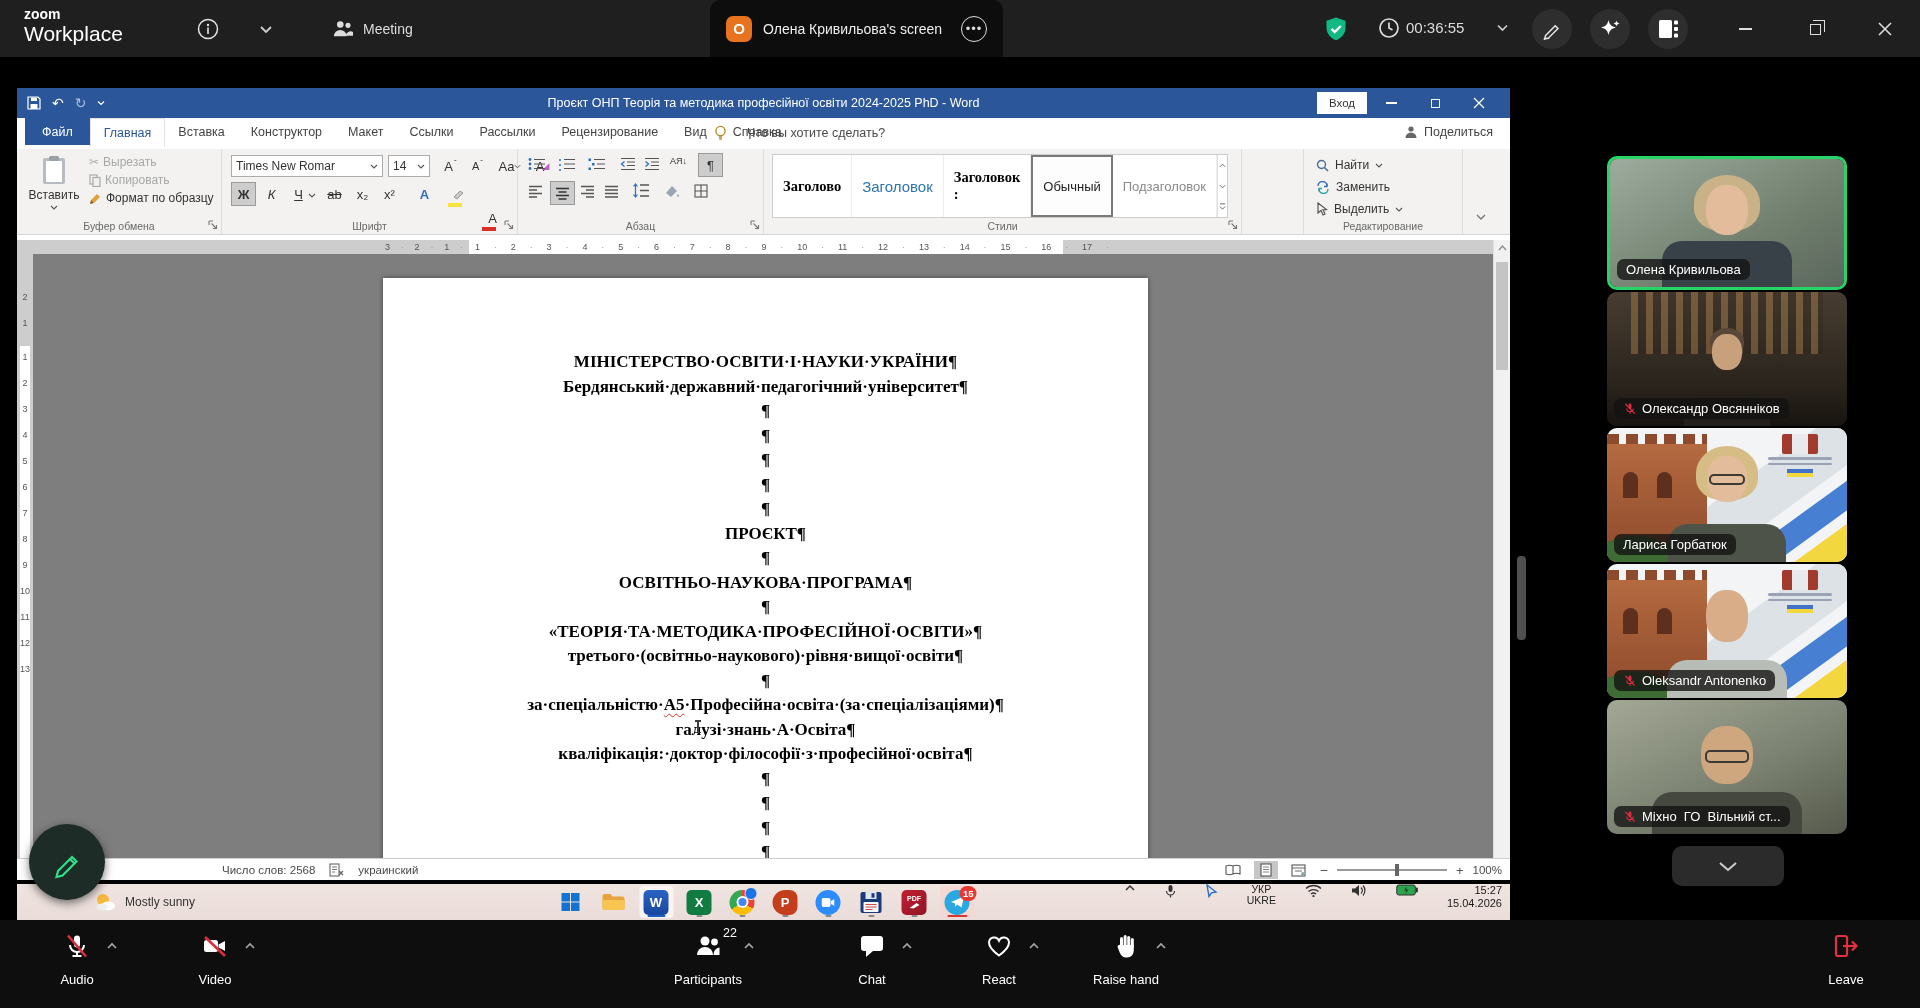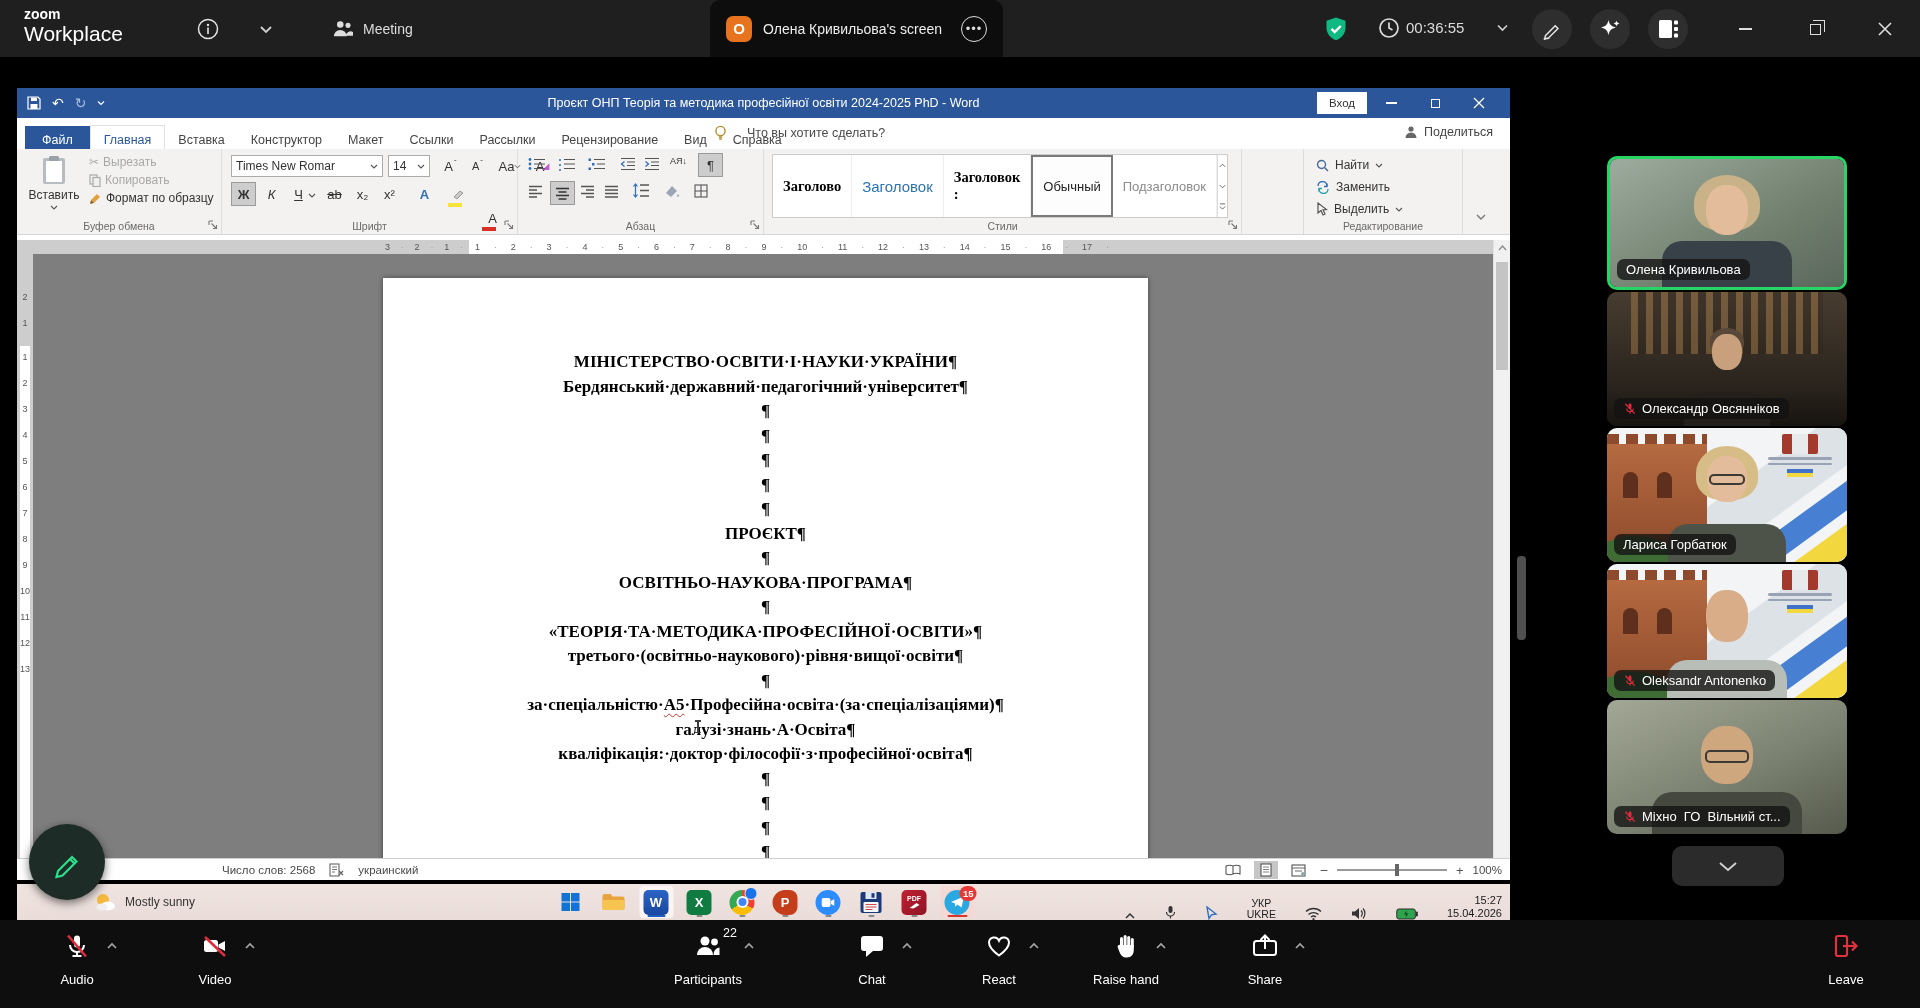--- a/index.html
+++ b/index.html
@@ -29,21 +29,21 @@
   #word{position:absolute;left:17px;top:88px;width:1493px;height:792px;background:#fff}
   .wtitle{position:absolute;left:0;top:0;width:100%;height:30px;background:#2b579a;color:#fff}
   .qat{position:absolute;left:10px;top:0;height:30px;display:flex;align-items:center;gap:11px;color:#fff}
   .qat .dim{color:#a9bcdd}
   .wtitle-text{position:absolute;left:0;top:0;width:100%;height:30px;display:flex;align-items:center;justify-content:center;font-size:12.5px;pointer-events:none}
   .signin{position:absolute;left:1300px;top:4px;width:50px;height:22px;background:#fff;color:#333;font-size:11.5px;display:flex;align-items:center;justify-content:center}
   .wwb{position:absolute;top:0;width:44px;height:30px;display:flex;align-items:center;justify-content:center;color:#fff}
   .wwb .minbar2{width:11px;height:1.5px;background:#fff}
   .wwb .rest2{width:9px;height:9px;border:1.2px solid #fff}
   
-  #wtabs{position:absolute;left:0;top:30px;width:100%;height:42px;background:#fff;display:flex;align-items:center}
+  #wtabs{position:absolute;left:0;top:30px;width:100%;height:42px;background:#fff;display:flex;align-items:flex-start}
   .wtab{padding:7px 13px 6px;font-size:12.5px;color:#444}
   .wtab.file{background:#2b579a;color:#fff;padding:7px 17px 6px;margin-left:8px}
   .wtab.active{color:#2b579a;border:1px solid #e2e2e2;border-bottom:1px solid #fff;margin-bottom:-1px;background:#fff}
   .tellme{position:absolute;left:697px;top:37px;display:flex;align-items:center;gap:20px;font-size:12.5px;color:#494949}
   .wshare{position:absolute;left:1387px;top:37px;display:flex;align-items:center;gap:6px;font-size:12.5px;color:#444}
   
   #ribbon{position:absolute;left:0;top:61px;width:100%;height:86px;background:#f3f2f1;border-bottom:1px solid #d6d6d6}
   .rgroup{position:absolute;top:0;height:85px;border-right:1px solid #ddd}
   .glabel{position:absolute;bottom:2px;left:0;width:100%;text-align:center;font-size:10.5px;color:#6a6a6a}
   .launcher{position:absolute;right:3px;bottom:4px}
@@ -103,21 +103,21 @@
   #taskbar{position:absolute;left:17px;top:884px;width:1493px;height:36px;background:linear-gradient(#f0e4e0,#eaddd9);color:#222}
   .weather{position:absolute;left:76px;top:0;height:36px;display:flex;align-items:center;gap:8px;font-size:12px;color:#333}
   .tbicons{position:absolute;left:50%;top:0;transform:translateX(-50%);height:36px;display:flex;align-items:center;gap:9px}
   .tk{width:34px;height:32px;display:flex;align-items:center;justify-content:center;position:relative;border-radius:4px}
   .tk .dash{position:absolute;bottom:1px;left:50%;transform:translateX(-50%);width:6px;height:2.5px;border-radius:2px;background:#8a8a8a}
   .tk.word-active{background:#fbf4f2}
   .tk.word-active .dash{width:18px;background:#1d5dbf}
   .tk.tg-active{background:#f3d8d3}
   .tk.tg-active .dash{width:20px;background:#d8372f}
   .sq{width:25px;height:25px;border-radius:5px;display:flex;align-items:center;justify-content:center;color:#fff;font-weight:bold;font-size:13px}
-  .tray{position:absolute;right:8px;top:0;height:36px;display:flex;align-items:flex-end;gap:29px;font-size:11px;color:#222}
+  .tray{position:absolute;right:8px;top:0;height:36px;display:flex;align-items:flex-start;gap:29px;font-size:11px;color:#222}
   .lang{font-size:10.5px;line-height:11px;text-align:center;color:#222}
   .clockblk{text-align:right;font-size:11px;line-height:13px;color:#1a1a1a}
   .badge{position:absolute;top:-4px;right:-7px;min-width:15px;height:15px;border-radius:8px;background:#e53935;color:#fff;font-size:9.5px;font-weight:bold;display:flex;align-items:center;justify-content:center;padding:0 3px}
 
   
   .penfab{position:absolute;left:29px;top:824px;width:76px;height:76px;border-radius:50%;background:#1d2c27;box-shadow:0 3px 10px rgba(0,0,0,.55);display:flex;align-items:center;justify-content:center;z-index:60}
 
   
   .tile{position:absolute;left:1607px;width:240px;height:134px;border-radius:10px;overflow:hidden;background:#222}
   .tile.v-speaker{border:3px solid #27d567}
@@ -1008,33 +1008,20 @@
     <svg width="28" height="28" viewBox="0 0 28 28">
         <path d="M14 23.5 C7 18.5 4 14.5 4 10.5 a5.2 5.2 0 0 1 10 -1.8 a5.2 5.2 0 0 1 10 1.8 c0 4 -3 8 -10 13 z" fill="none" stroke="#fff" stroke-width="2"></path>
       </svg>
     <div class="caret">
         <svg width="12" height="8" viewBox="0 0 12 8">
           <path d="M2 6 L6 2 L10 6" fill="none" stroke="#a6a6a6" stroke-width="1.7"></path>
         </svg>
       </div>
     <div class="lbl">React</div>
   </div>
-  <div class="ctrl" style="left:1210px">
-    <svg width="28" height="28" viewBox="0 0 28 28">
-        <rect x="3" y="9" width="22" height="14" rx="2.5" fill="none" stroke="#fff" stroke-width="2"></rect>
-        <line x1="14" y1="17" x2="14" y2="4" stroke="#fff" stroke-width="2"></line>
-        <path d="M9.5 8 L14 3.5 L18.5 8" fill="none" stroke="#fff" stroke-width="2"></path>
-      </svg>
-    <div class="caret">
-        <svg width="12" height="8" viewBox="0 0 12 8">
-          <path d="M2 6 L6 2 L10 6" fill="none" stroke="#a6a6a6" stroke-width="1.7"></path>
-        </svg>
-      </div>
-    <div class="lbl">Share</div>
-  </div>
   <div class="ctrl" style="left:1791px">
     <svg width="28" height="28" viewBox="0 0 28 28">
         <rect x="4" y="4" width="11" height="20" rx="2" fill="none" stroke="#e2303f" stroke-width="2.2"></rect>
         <line x1="11" y1="14" x2="24" y2="14" stroke="#e2303f" stroke-width="2.2"></line>
         <path d="M20 9.5 L24.5 14 L20 18.5" fill="none" stroke="#e2303f" stroke-width="2.2"></path>
       </svg>
     <div class="lbl">Leave</div>
   </div>
 </div>
 

